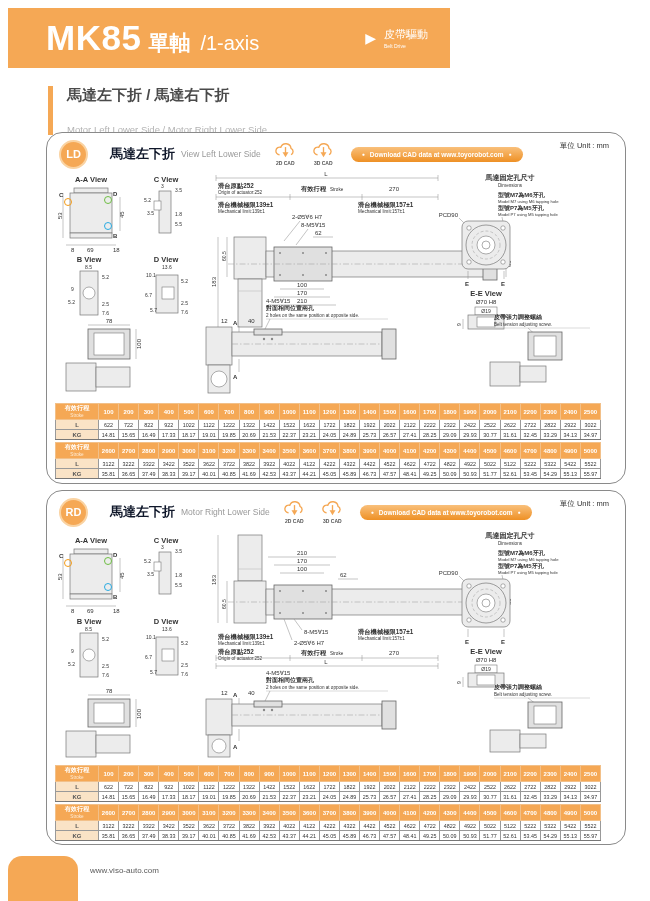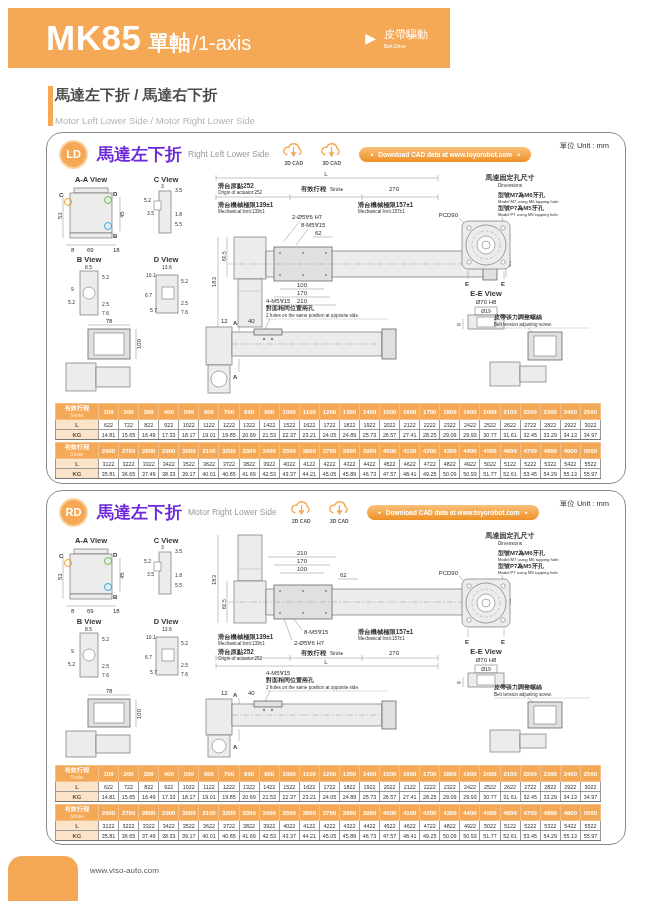--- a/index.html
+++ b/index.html
@@ -5,42 +5,42 @@
   html,body{margin:0;padding:0;background:#fff}
   .page{position:relative;width:650px;height:901px;background:#fff;overflow:hidden;
         font-family:"Liberation Sans",sans-serif}
 
   
   .banner{position:absolute;left:8px;top:8px;width:442px;height:60px;background:#F5A855;
           color:#fff;display:flex;align-items:center;justify-content:space-between;
           padding:0 22px 0 38px;box-sizing:border-box}
   .model{font-size:35px;font-weight:bold;letter-spacing:.5px}
   .title-zh{font-size:21px;font-weight:bold;margin-left:7px}
-  .title-en{font-size:20px;font-weight:normal;margin-left:2px}
+  .title-en{font-size:20px;font-weight:normal;margin-left:10px}
   .drive-badge{display:flex;align-items:center;gap:8px}
   .tri{font-size:14px;line-height:1}
   .drive-zh{font-size:11px;font-weight:normal}
   .drive-en{font-size:5px;margin-top:1px}
 
   
-  .subtitle{position:absolute;left:48px;top:86px;border-left:5px solid #F5A855;padding-left:2px}
+  .subtitle{position:absolute;left:48px;top:86px;border-left:5px solid #F5A855;padding-left:14px}
   .sub-zh{font-size:15px;font-weight:bold;color:#4a4a4a}
-  .sub-en{font-size:9.5px;color:#b3b3b3;margin-top:10px}
+  .sub-en{font-size:9.5px;color:#b3b3b3;margin-top:19px}
 
   
   .panel{position:absolute;left:46px;width:580px;border:1.5px solid #8a8a8a;border-radius:16px;
          background:#fff;box-sizing:border-box}
   .panel1{top:132px;height:352px}
   .panel2{top:490px;height:355px}
   .unit{position:absolute;top:8px;right:16px;font-size:7.5px;color:#333}
   .panel-head{position:absolute;top:7px;left:12px;display:flex;align-items:center;gap:6px;height:28px}
   .badge{width:25px;height:25px;border-radius:50%;background:#F5A855;color:#fff;font-weight:bold;
          font-size:11px;display:flex;align-items:center;justify-content:center;
          border:2px solid #FAD3A2;box-sizing:content-box}
-  .sec-zh{font-size:17px;font-weight:bold;color:#6d28d9;margin-left:3px}
+  .sec-zh{font-size:13px;font-weight:bold;color:#0f172a;margin-left:16px}
   .sec-en{font-size:8.5px;color:#999}
   .cad{display:flex;flex-direction:column;align-items:center;margin-left:5px}
   .cad svg{width:27px;height:17px}
   .cad-label{font-size:5px;color:#555;font-weight:bold;margin-top:1px}
   .pill{margin-left:8px;background:linear-gradient(#F9C07B,#EE9025);color:#fff;font-size:6.5px;
         border-radius:9px;padding:4px 6px;font-weight:bold;white-space:nowrap}
   .pill::before,.pill::after{content:"●";font-size:5px;margin:0 5px;vertical-align:1px}
 
   
   .drawing{position:absolute;left:8px;top:36px;width:546px;height:232px}
@@ -106,21 +106,21 @@
   <div class="subtitle">
     <div class="sub-zh">馬達左下折 / 馬達右下折</div>
     <div class="sub-en">Motor Left  Lower Side / Motor  Right Lower Side</div>
   </div>
 
   <section class="panel panel1">
     <div class="unit">單位 Unit : mm</div>
     <div class="panel-head">
       <div class="badge">LD</div>
       <span class="sec-zh">馬達左下折</span>
-      <span class="sec-en">Right Left Lower Side</span>
+      <span class="sec-en">View Left Lower Side</span>
       <span class="cad">
         <svg viewBox="0 0 30 20">
             <path class="dl" style="stroke:#F5A855;stroke-width:1.6" d="M8 15 a4.5 4.5 0 1 1 1.5-8.8 a6.2 6.2 0 0 1 12 1.2 a4.2 4.2 0 0 1 0 7.6"></path>
             <path style="stroke:#F5A855;stroke-width:1.6;fill:none" d="M15 6 v7"></path>
             <path style="fill:#F5A855" d="M11.5 12 h7 L15 18 z"></path>
           </svg>
         <span class="cad-label">2D CAD</span>
       </span>
       <span class="cad">
         <svg viewBox="0 0 30 20">

